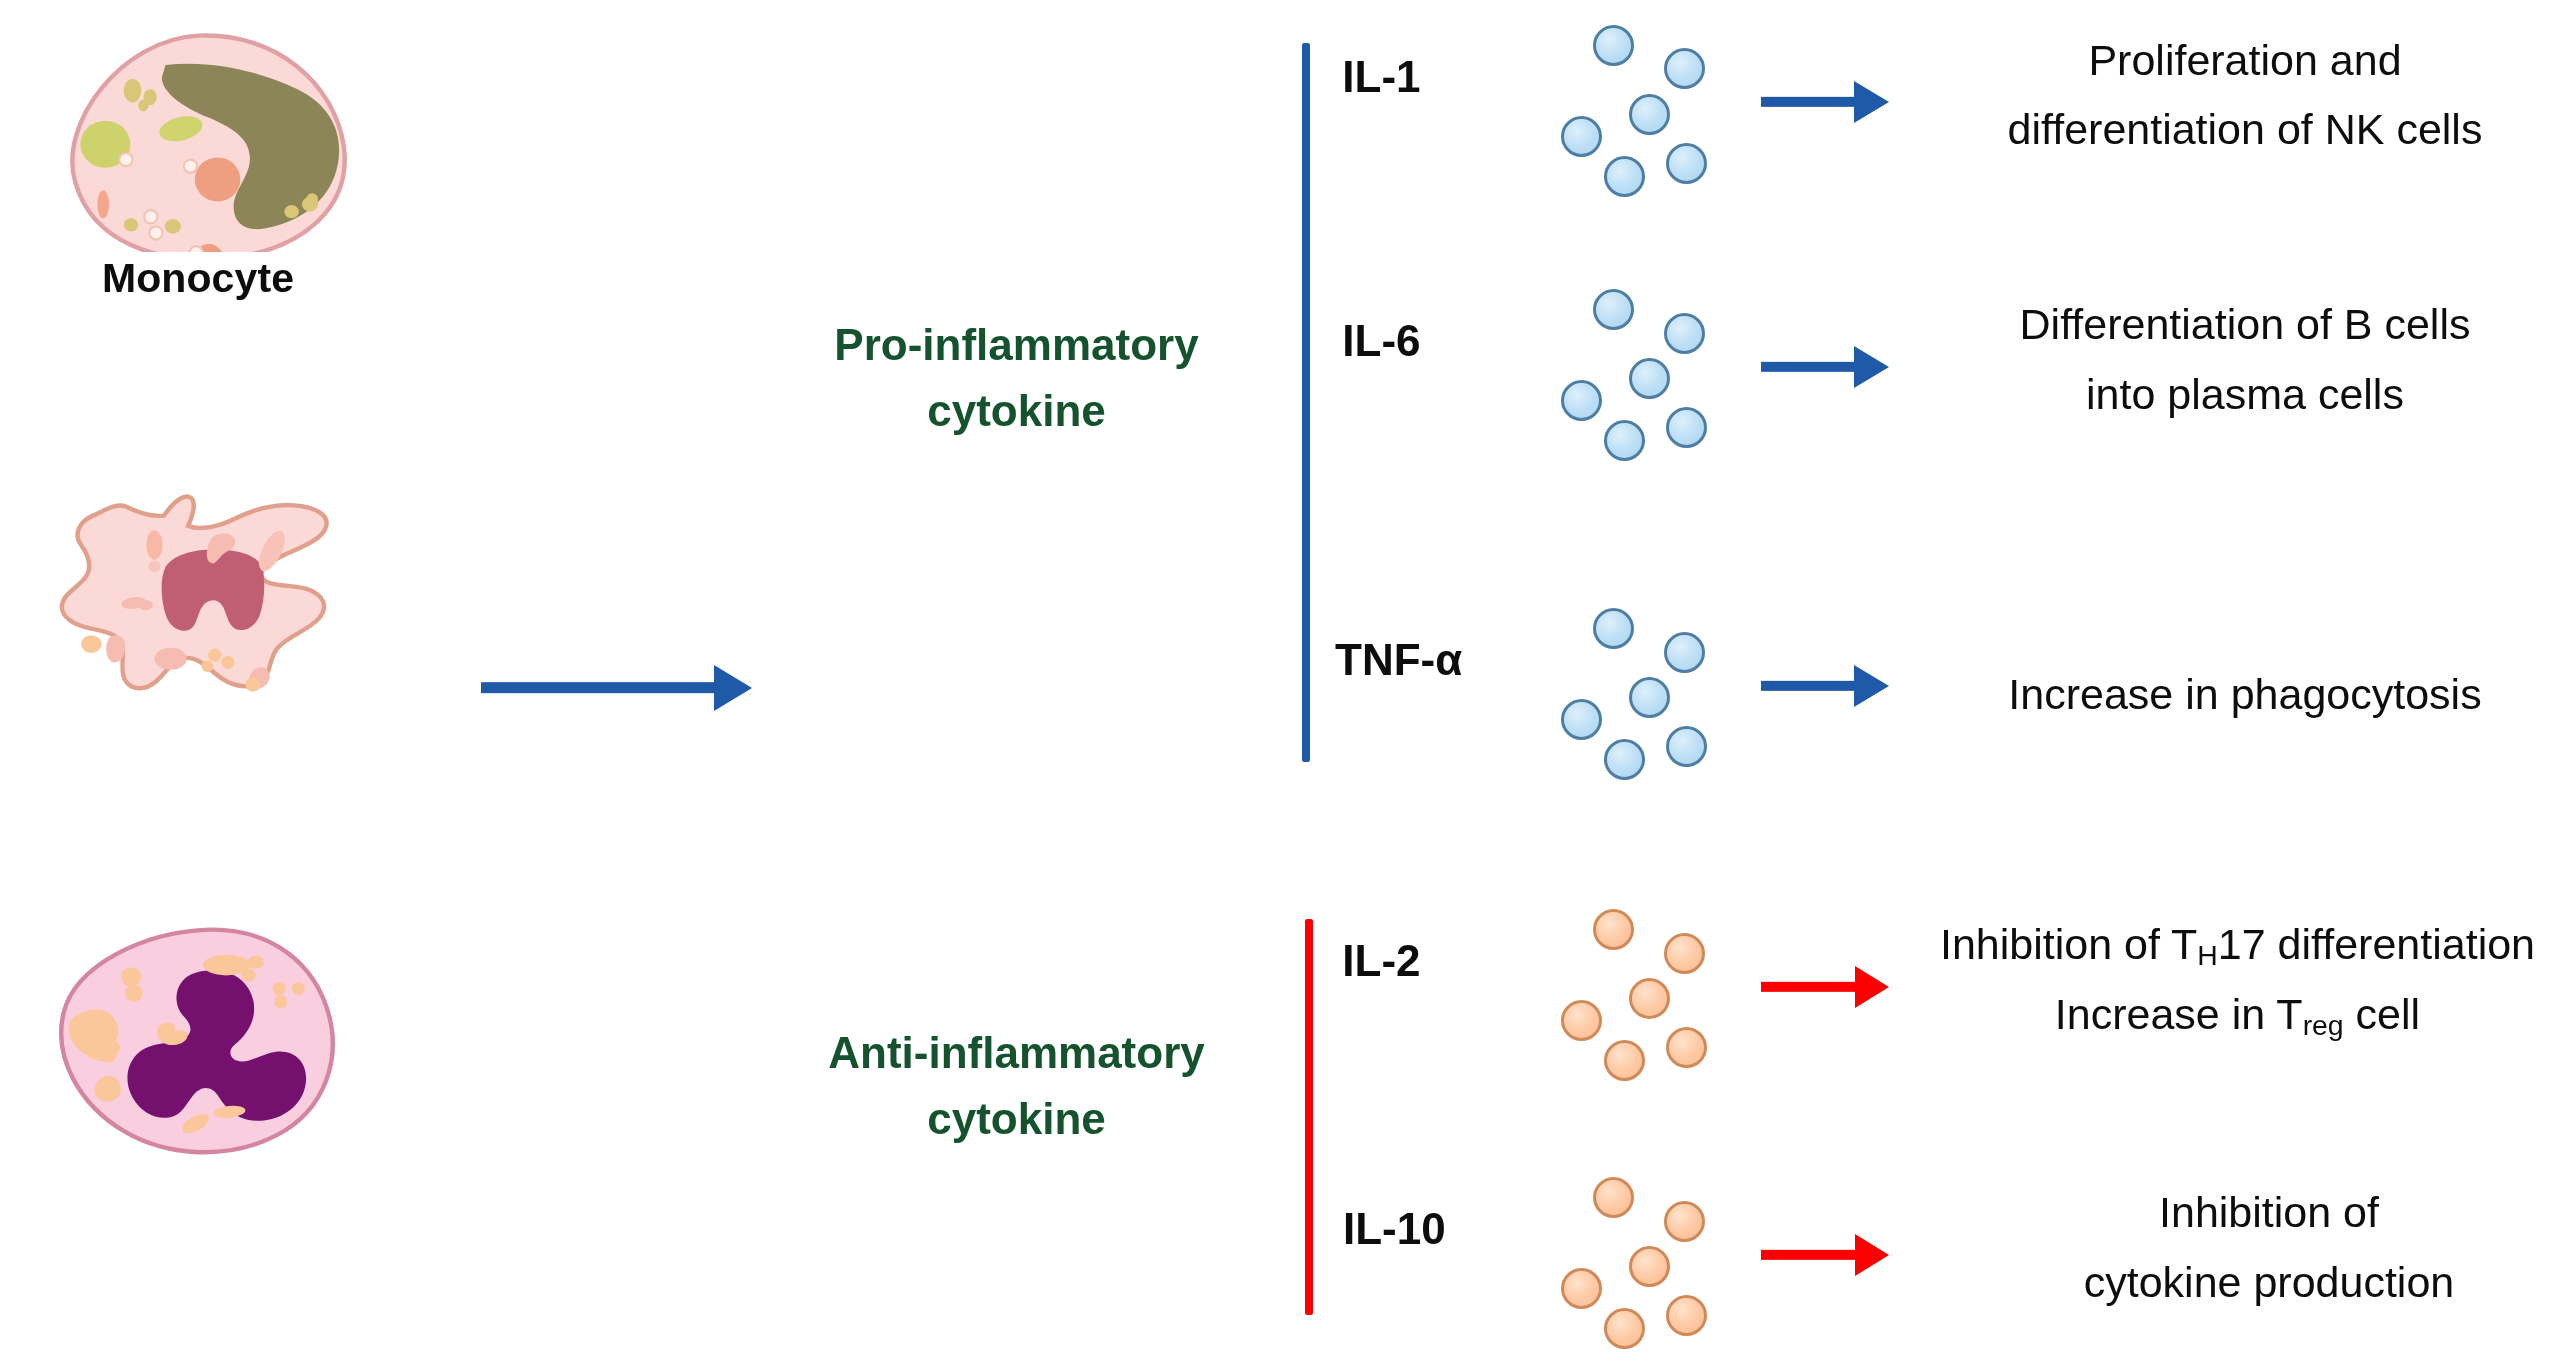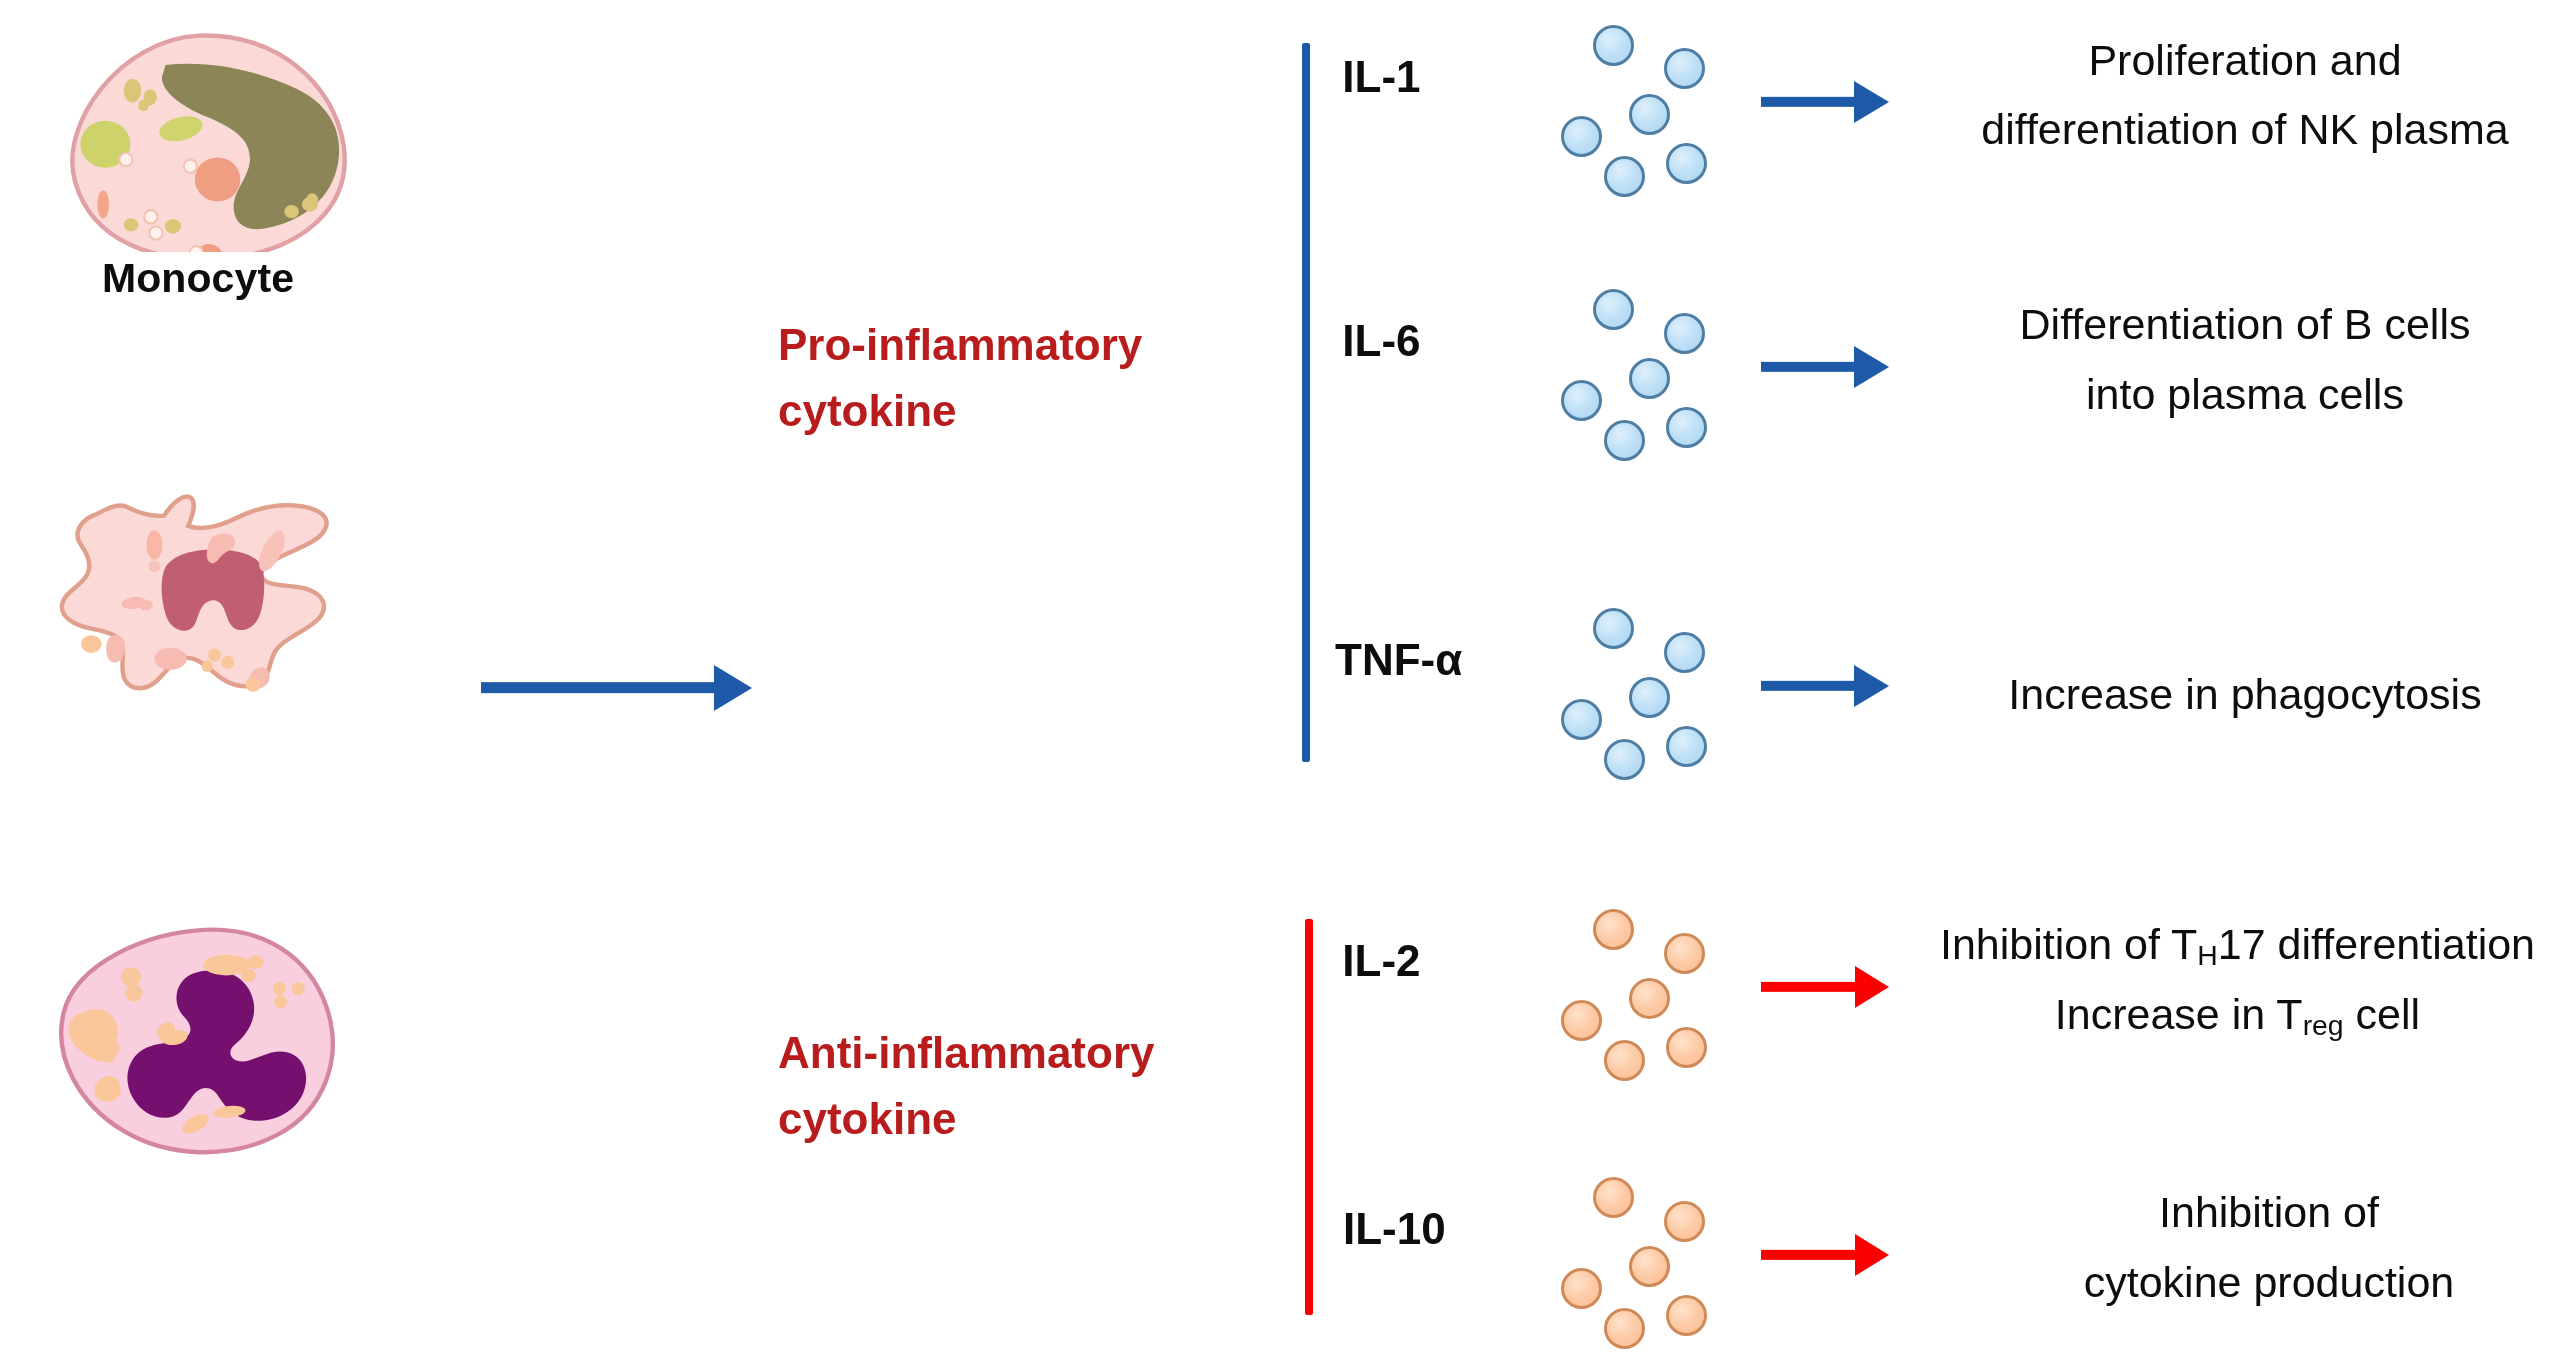--- a/index.html
+++ b/index.html
@@ -13,21 +13,21 @@
   .cell-block{position:absolute;left:0;width:396px;}
   .cell-canvas{position:relative;width:396px;}
   .cell-label{
     text-align:center;font-weight:bold;color:#0d0d0d;
     font-size:41px;letter-spacing:0.1px;margin-top:2.9px;
   }
   .cell-svg{display:block;margin:0 auto;}
 
   
   .center-label{
-    position:absolute;text-align:left;font-weight:bold;color:#b91c1c;
+    position:absolute;text-align:center;font-weight:bold;color:#14532d;
     font-size:44px;line-height:1.5;white-space:pre-line;
   }
 
   
   .vbar{position:absolute;border-radius:2.2px;}
 
   
   .row{position:absolute;height:169px;}
   .cyt-name{
     position:absolute;font-weight:bold;color:#0d0d0d;font-size:44px;
@@ -191,21 +191,21 @@
     <div class="dot blue" style="left:70px;top:72px;"></div>
     <div class="dot blue" style="left:2.2px;top:94px;"></div>
     <div class="dot blue" style="left:107px;top:121px;"></div>
     <div class="dot blue" style="left:45px;top:134px;"></div>
   </div>
   <div class="arrow blue" style="left:426px;top:66px;width:128px;height:43px;">
     <div class="shaft" style="width:95px;"></div>
     <div class="head"></div>
   </div>
   <div class="effect" style="left:580px;top:11px;width:660px;">Proliferation and
-differentiation of NK plasma</div>
+differentiation of NK cells</div>
 </div>
 
 <div class="row" style="left:1335px;top:279px;width:1240px;">
   <div class="cyt-name" style="left:7.3px;top:37px;text-align:center;">IL-6</div>
   <div class="dots" style="left:224px;top:7.3px;">
     <div class="dot blue" style="left:34px;top:2.9px;"></div>
     <div class="dot blue" style="left:105px;top:26.4px;"></div>
     <div class="dot blue" style="left:70px;top:72px;"></div>
     <div class="dot blue" style="left:2.2px;top:94px;"></div>
     <div class="dot blue" style="left:107px;top:121px;"></div>

